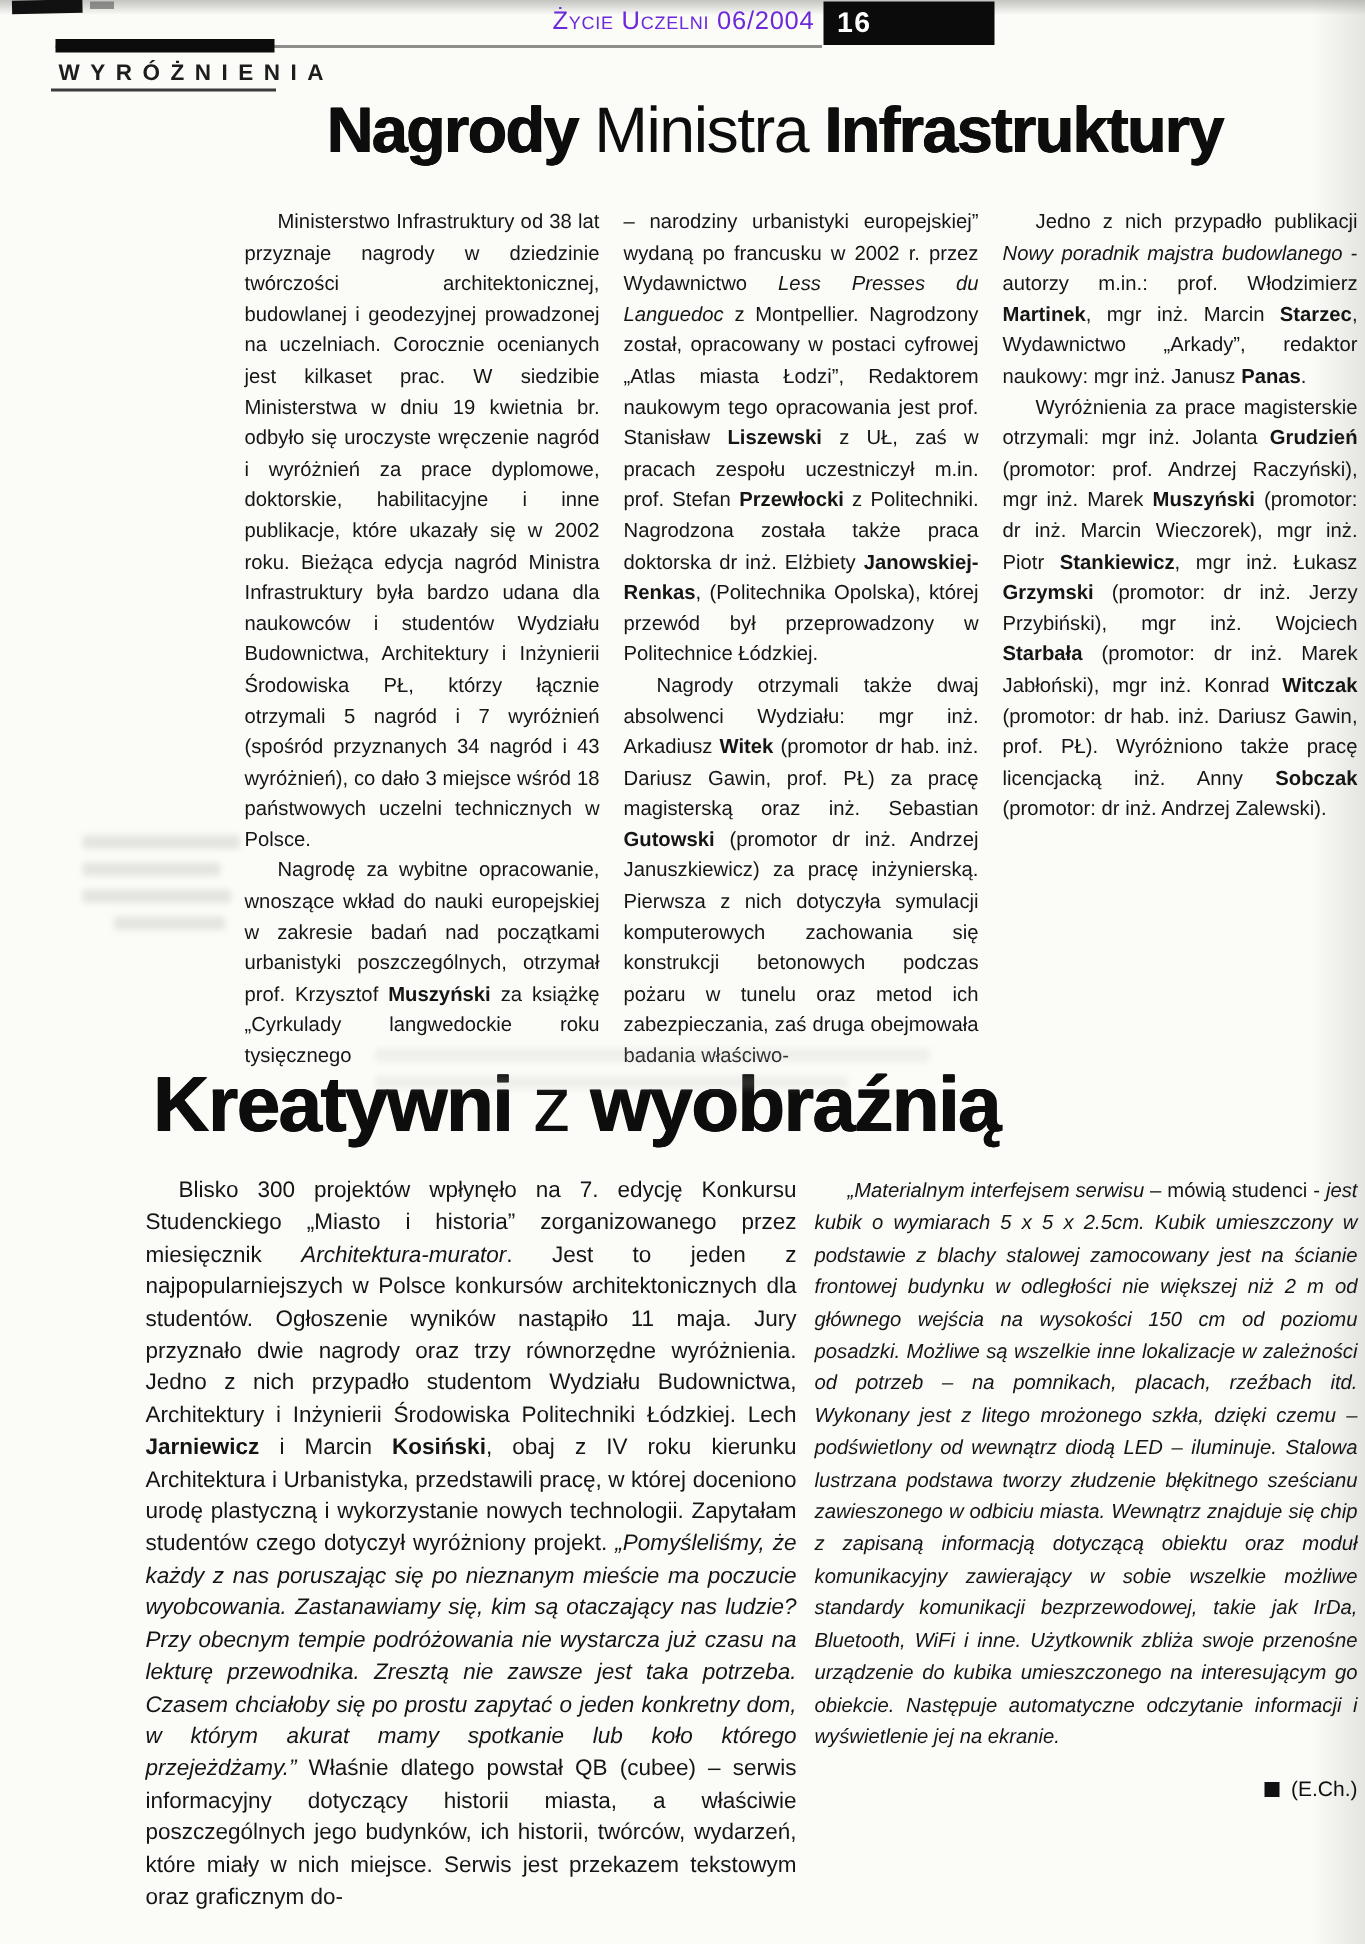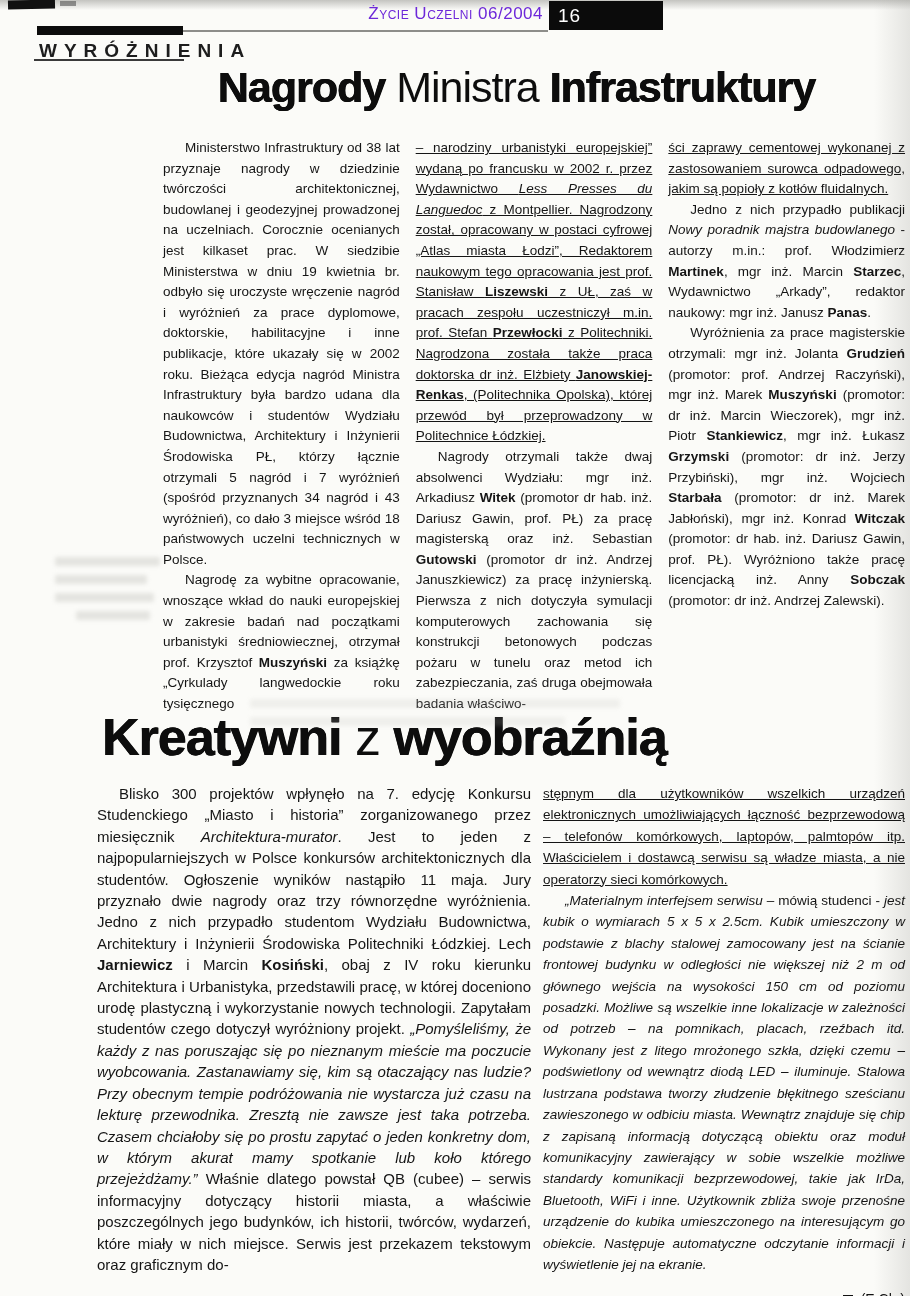--- a/index.html
+++ b/index.html
@@ -18,41 +18,41 @@
   .corner-mark{position:absolute;left:8px;top:0;width:47px;height:9px;background:#111;
     transform:rotate(-1.2deg);}
   .corner-mark2{position:absolute;left:60px;top:1px;width:16px;height:5px;background:#555;opacity:.6;}
   .bleed{position:absolute;filter:blur(2px);opacity:.35;pointer-events:none;}
   .bleed .ln{height:9px;margin:9px 0;background:#b9b9b4;border-radius:2px;}
   
   .journal{position:absolute;right:367px;top:4px;font-size:17px;font-variant:small-caps;
     letter-spacing:.5px;color:#6d28d9;white-space:nowrap;}
   .pagebox{position:absolute;left:549px;top:1px;width:114px;height:29px;background:#0b0b0b;
     color:#fff;display:flex;align-items:center;}
-  .pagebox span{font-size:19px;font-weight:400;padding-left:9px;letter-spacing:1px;}
+  .pagebox span{font-size:19px;font-weight:700;padding-left:9px;letter-spacing:1px;}
   .rule-thin{position:absolute;left:37px;top:30px;width:511px;height:2px;background:#8d8d8a;}
   .rule-thick{position:absolute;left:37px;top:26px;width:146px;height:9px;background:#0c0c0c;}
-  .section-label{position:absolute;left:39px;top:40px;font-size:19px;font-weight:600;
+  .section-label{position:absolute;left:39px;top:40px;font-size:15px;font-weight:600;
     letter-spacing:7px;color:#1d1d1d;}
   .section-underline{position:absolute;left:34px;top:59px;width:150px;height:2px;background:#3a3a3a;}
   
   .headline{position:absolute;margin:0;font-weight:400;color:#0d0d0d;white-space:nowrap;
     letter-spacing:-1px;}
   .headline .seg-b{font-weight:700;text-shadow:.5px 0 0 #0d0d0d,-.3px 0 0 #0d0d0d;}
   .h1a{left:144px;top:63px;width:745px;text-align:center;font-size:43px;}
   .h2a{left:102px;top:707px;font-size:52px;}
   
   .cols{position:absolute;display:flex;}
   .article1{left:163px;top:138px;width:742px;gap:16px;}
   .article1 .col{width:237px;font-size:13.5px;line-height:20.6px;text-align:justify;}
   .article2{left:97px;top:783px;width:808px;gap:12px;}
   .article2 .colL{width:434px;font-size:15px;line-height:21.4px;text-align:justify;}
   .article2 .colR{width:362px;font-size:13.5px;line-height:21.4px;text-align:justify;}
   .col p,.colL p,.colR p{margin:0;text-indent:22px;}
-  .col p.noind,.colL p.noind,.colR p.noind{text-indent:0;text-decoration:underline;}
+  .col p.noind,.colL p.noind,.colR p.noind{text-indent:0;}
   .seg-bold{font-weight:700;}
   .seg-italic{font-style:italic;}
   .signature{margin-top:14px;text-align:right;font-size:14px;color:#111;
     display:flex;justify-content:flex-end;align-items:center;gap:8px;}
   .sqr{width:10px;height:10px;background:#111;display:inline-block;}
 </style>
 </head>
 <body>
 
 <div class="page">
@@ -68,41 +68,39 @@
   </div>
   <div class="rule-thin"></div>
   <div class="rule-thick"></div>
   <div class="section-label">WYRÓŻNIENIA</div>
   <div class="section-underline"></div>
 
   <h1 class="headline h1a"><span class="seg-b">Nagrody </span><span>Ministra </span><span class="seg-b">Infrastruktury</span></h1>
   <section class="cols article1">
     <div class="col">
         <p><span>Ministerstwo Infrastruktury od 38 lat przyznaje nagrody w dziedzinie twórczości architektonicznej, budowlanej i geodezyjnej prowadzonej na uczelniach. Corocznie ocenianych jest kilkaset prac. W siedzibie Ministerstwa w dniu 19 kwietnia br. odbyło się uroczyste wręczenie nagród i wyróżnień za prace dyplomowe, doktorskie, habilitacyjne i inne publikacje, które ukazały się w 2002 roku. Bieżąca edycja nagród Ministra Infrastruktury była bardzo udana dla naukowców i studentów Wydziału Budownictwa, Architektury i Inżynierii Środowiska PŁ, którzy łącznie otrzymali 5 nagród i 7 wyróżnień (spośród przyznanych 34 nagród i 43 wyróżnień), co dało 3 miejsce wśród 18 państwowych uczelni technicznych w Polsce.</span></p>
-        <p><span>Nagrodę za wybitne opracowanie, wnoszące wkład do nauki europejskiej w zakresie badań nad początkami urbanistyki średniowiecznej, otrzymał prof. Krzysztof </span><span class="seg-bold">Muszyński</span><span> za książkę „Cyrkulady langwedockie roku tysięcznego</span></p>
+        <p><span>Nagrodę za wybitne opracowanie, wnoszące wkład do nauki europejskiej w zakresie badań nad początkami urbanistyki poszczególnych, otrzymał prof. Krzysztof </span><span class="seg-bold">Muszyński</span><span> za książkę „Cyrkulady langwedockie roku tysięcznego</span></p>
       </div>
     <div class="col">
         <p class="noind"><span>– narodziny urbanistyki europejskiej” wydaną po francusku w 2002 r. przez Wydawnictwo </span><span class="seg-italic">Less Presses du Languedoc</span><span> z Montpellier. Nagrodzony został, opracowany w postaci cyfrowej „Atlas miasta Łodzi”, Redaktorem naukowym tego opracowania jest prof. Stanisław </span><span class="seg-bold">Liszewski</span><span> z UŁ, zaś w pracach zespołu uczestniczył m.in. prof. Stefan </span><span class="seg-bold">Przewłocki</span><span> z Politechniki. Nagrodzona została także praca doktorska dr inż. Elżbiety </span><span class="seg-bold">Janowskiej-Renkas</span><span>, (Politechnika Opolska), której przewód był przeprowadzony w Politechnice Łódzkiej.</span></p>
         <p><span>Nagrody otrzymali także dwaj absolwenci Wydziału: mgr inż. Arkadiusz </span><span class="seg-bold">Witek</span><span> (promotor dr hab. inż. Dariusz Gawin, prof. PŁ) za pracę magisterską oraz inż. Sebastian </span><span class="seg-bold">Gutowski</span><span> (promotor dr inż. Andrzej Januszkiewicz) za pracę inżynierską. Pierwsza z nich dotyczyła symulacji komputerowych zachowania się konstrukcji betonowych podczas pożaru w tunelu oraz metod ich zabezpieczania, zaś druga obejmowała badania właściwo-</span></p>
       </div>
     <div class="col">
-        <p class="noind"><span>ści zaprawy cementowej wykonanej z zastosowaniem surowca odpadowego, jakim są popioły z kotłów fluidalnych.</span></p>
         <p><span>Jedno z nich przypadło publikacji </span><span class="seg-italic">Nowy poradnik majstra budowlanego</span><span> - autorzy m.in.: prof. Włodzimierz </span><span class="seg-bold">Martinek</span><span>, mgr inż. Marcin </span><span class="seg-bold">Starzec</span><span>, Wydawnictwo „Arkady”, redaktor naukowy: mgr inż. Janusz </span><span class="seg-bold">Panas</span><span>.</span></p>
         <p><span>Wyróżnienia za prace magisterskie otrzymali: mgr inż. Jolanta </span><span class="seg-bold">Grudzień</span><span> (promotor: prof. Andrzej Raczyński), mgr inż. Marek </span><span class="seg-bold">Muszyński</span><span> (promotor: dr inż. Marcin Wieczorek), mgr inż. Piotr </span><span class="seg-bold">Stankiewicz</span><span>, mgr inż. Łukasz </span><span class="seg-bold">Grzymski</span><span> (promotor: dr inż. Jerzy Przybiński), mgr inż. Wojciech </span><span class="seg-bold">Starbała</span><span> (promotor: dr inż. Marek Jabłoński), mgr inż. Konrad </span><span class="seg-bold">Witczak</span><span> (promotor: dr hab. inż. Dariusz Gawin, prof. PŁ). Wyróżniono także pracę licencjacką inż. Anny </span><span class="seg-bold">Sobczak</span><span> (promotor: dr inż. Andrzej Zalewski).</span></p>
       </div>
   </section>
 
   <h1 class="headline h2a"><span class="seg-b">Kreatywni </span><span>z </span><span class="seg-b">wyobraźnią</span></h1>
   <section class="cols article2">
     <div class="colL">
         <p><span>Blisko 300 projektów wpłynęło na 7. edycję Konkursu Studenckiego „Miasto i historia” zorganizowanego przez miesięcznik </span><span class="seg-italic">Architektura-murator</span><span>. Jest to jeden z najpopularniejszych w Polsce konkursów architektonicznych dla studentów. Ogłoszenie wyników nastąpiło 11 maja. Jury przyznało dwie nagrody oraz trzy równorzędne wyróżnienia. Jedno z nich przypadło studentom Wydziału Budownictwa, Architektury i Inżynierii Środowiska Politechniki Łódzkiej. Lech </span><span class="seg-bold">Jarniewicz</span><span> i Marcin </span><span class="seg-bold">Kosiński</span><span>, obaj z IV roku kierunku Architektura i Urbanistyka, przedstawili pracę, w której doceniono urodę plastyczną i wykorzystanie nowych technologii. Zapytałam studentów czego dotyczył wyróżniony projekt. </span><span class="seg-italic">„Pomyśleliśmy, że każdy z nas poruszając się po nieznanym mieście ma poczucie wyobcowania. Zastanawiamy się, kim są otaczający nas ludzie? Przy obecnym tempie podróżowania nie wystarcza już czasu na lekturę przewodnika. Zresztą nie zawsze jest taka potrzeba. Czasem chciałoby się po prostu zapytać o jeden konkretny dom, w którym akurat mamy spotkanie lub koło którego przejeżdżamy.”</span><span> Właśnie dlatego powstał QB (cubee) – serwis informacyjny dotyczący historii miasta, a właściwie poszczególnych jego budynków, ich historii, twórców, wydarzeń, które miały w nich miejsce. Serwis jest przekazem tekstowym oraz graficznym do-</span></p>
       </div>
     <div class="colR">
       <div>
-          <p class="noind"><span>stępnym dla użytkowników wszelkich urządzeń elektronicznych umożliwiających łączność bezprzewodową – telefonów komórkowych, laptopów, palmtopów itp. Właścicielem i dostawcą serwisu są władze miasta, a nie operatorzy sieci komórkowych.</span></p>
           <p><span class="seg-italic">„Materialnym interfejsem serwisu</span><span> – mówią studenci - </span><span class="seg-italic">jest kubik o wymiarach 5 x 5 x 2.5cm. Kubik umieszczony w podstawie z blachy stalowej zamocowany jest na ścianie frontowej budynku w odległości nie większej niż 2 m od głównego wejścia na wysokości 150 cm od poziomu posadzki. Możliwe są wszelkie inne lokalizacje w zależności od potrzeb – na pomnikach, placach, rzeźbach itd. Wykonany jest z litego mrożonego szkła, dzięki czemu – podświetlony od wewnątrz diodą LED – iluminuje. Stalowa lustrzana podstawa tworzy złudzenie błękitnego sześcianu zawieszonego w odbiciu miasta. Wewnątrz znajduje się chip z zapisaną informacją dotyczącą obiektu oraz moduł komunikacyjny zawierający w sobie wszelkie możliwe standardy komunikacji bezprzewodowej, takie jak IrDa, Bluetooth, WiFi i inne. Użytkownik zbliża swoje przenośne urządzenie do kubika umieszczonego na interesującym go obiekcie. Następuje automatyczne odczytanie informacji i wyświetlenie jej na ekranie.</span></p>
         </div>
       <div class="signature">
         <span class="sqr"></span>
         <span>(E.Ch.)</span>
       </div>
     </div>
   </section>
 
   <div class="bleed" style="left:55px;top:548px;width:105px;">

